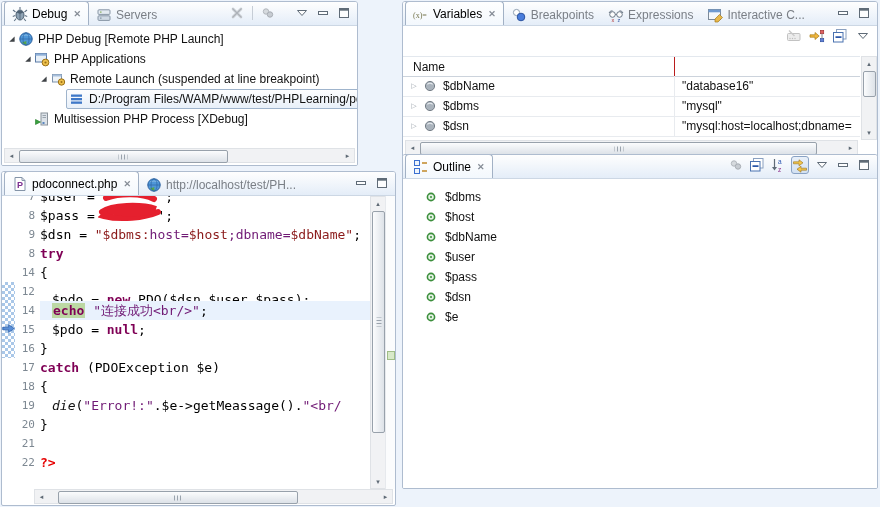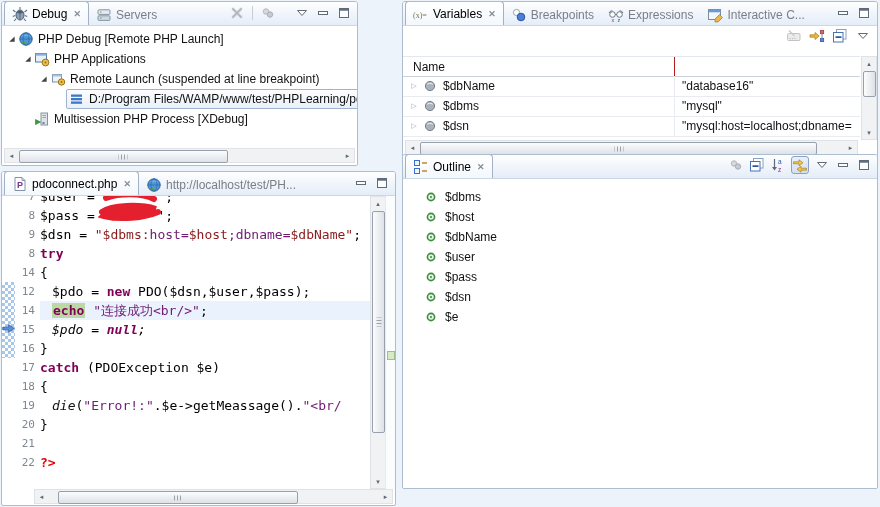--- a/index.html
+++ b/index.html
@@ -458,29 +458,29 @@
           <div class="cl">
             <span class="ln">8</span>
             <span class="ct"><span class="tk-k">try</span></span>
           </div>
           <div class="cl">
             <span class="ln">14</span>
             <span class="ct"><span class="tk-n">{</span></span>
           </div>
           <div class="cl">
             <span class="ln">12</span>
-            <span class="ct" style="padding-left: 12px;"><span class="tk-n">$pdo = </span><span class="tk-k">new</span><span class="tk-n"> PDO($dsn,$user,$pass);</span></span>
+            <span class="ct" style="padding-left: 12px; margin-top: 8px;"><span class="tk-n">$pdo = </span><span class="tk-k">new</span><span class="tk-n"> PDO($dsn,$user,$pass);</span></span>
           </div>
           <div class="cl current">
             <span class="ln">14</span>
             <span class="ct" style="padding-left: 12px;"><span class="tk-kg">echo</span><span class="tk-n"> </span><span class="tk-s">"连接成功&lt;br/&gt;"</span><span class="tk-n">;</span></span>
           </div>
           <div class="cl">
             <span class="ln">15</span>
-            <span class="ct" style="padding-left: 12px; font-style: italic;"><span class="tk-n">$pdo = </span><span class="tk-k">null</span><span class="tk-n">;</span></span>
+            <span class="ct" style="padding-left: 12px;"><span class="tk-n">$pdo = </span><span class="tk-k">null</span><span class="tk-n">;</span></span>
           </div>
           <div class="cl">
             <span class="ln">16</span>
             <span class="ct"><span class="tk-n">}</span></span>
           </div>
           <div class="cl">
             <span class="ln">17</span>
             <span class="ct"><span class="tk-k">catch</span><span class="tk-n"> (PDOException $e)</span></span>
           </div>
           <div class="cl">

